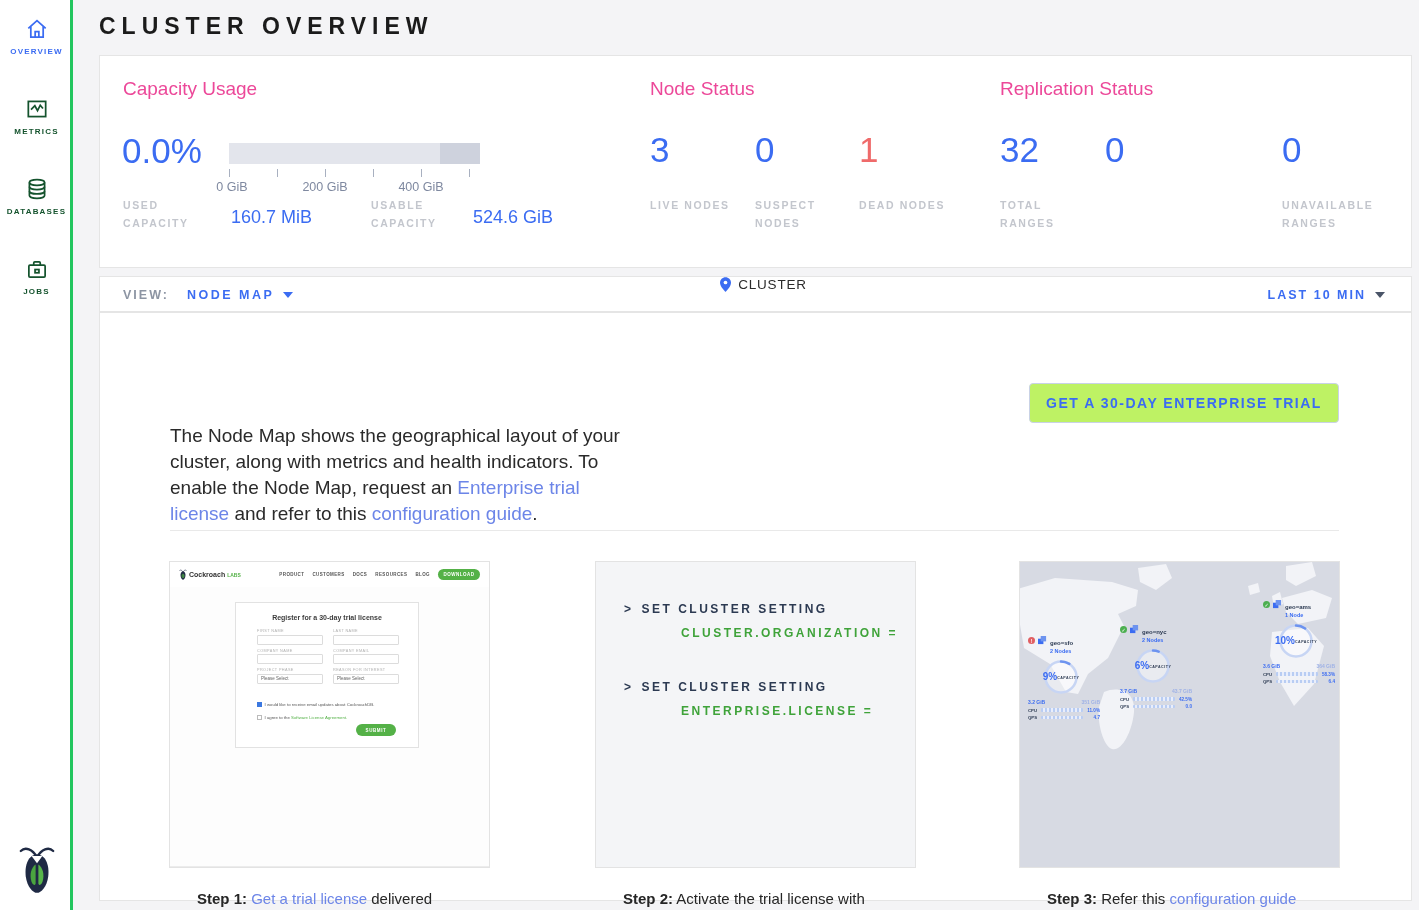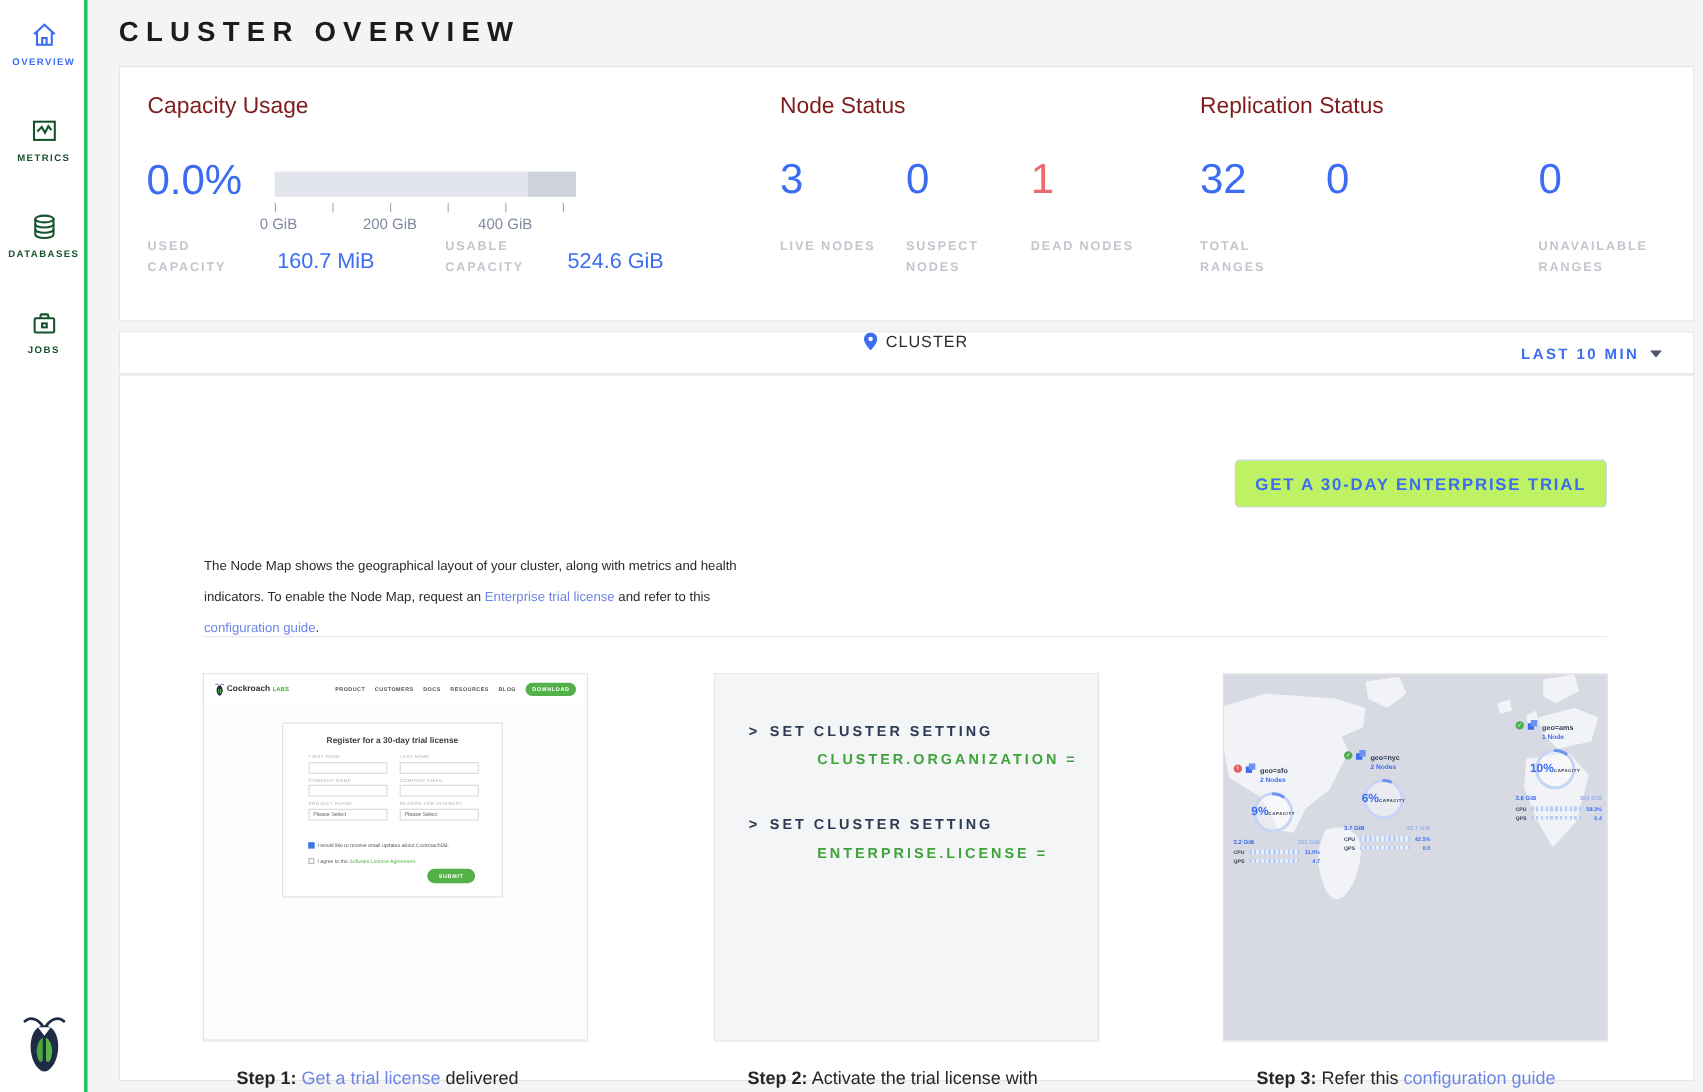--- a/index.html
+++ b/index.html
@@ -22,21 +22,21 @@
   .side-logo{ position:absolute; left:0; top:843px; width:73px; text-align:center;}
   
   .page-title{ position:absolute; left:99px; top:13px; font-size:23px; letter-spacing:6px;
     font-weight:600; color:#1b1b1b;}
   
   .panel{ position:absolute; background:#fff; border:1px solid var(--border); }
   .summary-panel{ left:99px; top:55px; width:1313px; height:213px; }
   .view-bar{ left:99px; top:276px; width:1313px; height:36px; }
   .main-panel{ left:99px; top:312px; width:1313px; height:589px; }
   
-  .sec-title{ position:absolute; font-size:19px; color:#7f1d1d; font-weight:400; }
+  .sec-title{ position:absolute; font-size:19px; color:#ec4899; font-weight:400; }
   .cap-pct{ position:absolute; left:22px; top:75px; font-size:35px; color:var(--blue); }
   .cap-bar{ position:absolute; left:129px; top:87px; width:251px; height:21px; display:flex;}
   .cap-bar .seg-light{ width:84%; background:#e3e5ec; }
   .cap-bar .seg-dark{ width:16%; background:#ced2dd; }
   .cap-tick{ position:absolute; top:113px; width:1px; height:8px; background:#a8b0c0;}
   .cap-ticklabel{ position:absolute; top:124px; transform:translateX(-50%);
     font-size:12.5px; color:#7f89a0; white-space:nowrap;}
   .cap-label{ position:absolute; font-size:10.5px; font-weight:600; letter-spacing:1.6px;
     color:var(--labelgray); line-height:18px;}
   .cap-value{ position:absolute; font-size:18px; color:var(--blue); }
@@ -52,22 +52,22 @@
   .caret{ width:0; height:0; border-left:5px solid transparent; border-right:5px solid transparent;
     border-top:6px solid currentColor; display:inline-block; margin-left:9px; }
   .vb-center{ position:absolute; left:16px; right:0; top:0; height:36px; display:flex;
     justify-content:center; gap:7px;}
   .vb-crumb{ font-size:13.5px; letter-spacing:0.8px; color:#2b2b2b; font-weight:500;}
   .vb-right{ position:absolute; right:26px; top:0; height:36px; display:flex; align-items:center; cursor:pointer;}
   .vb-time{ font-size:12.5px; letter-spacing:2px; font-weight:600; color:var(--blue);}
   .vb-right .caret{ color:#4a5568; }
   
   .nm-heading{ position:absolute; left:70px; top:64px; font-size:24px; font-weight:500; color:#161616;}
-  .nm-para{ position:absolute; left:70px; top:110px; width:470px; font-size:11px;
-    line-height:26px; color:#2a2a2a;margin-top:36px;}
+  .nm-para{ position:absolute; left:70px; top:110px; width:470px; font-size:19px;
+    line-height:26px; color:#2a2a2a;}
   .nm-para span{ white-space:pre-wrap; }
   .text-link{ color:var(--link); cursor:pointer; }
   .trial-btn{ position:absolute; left:929px; top:70px; width:310px; height:40px;
     background:#bef264; border:1px solid #c9d2e6; border-radius:4px; color:var(--blue);
     font-size:14px; letter-spacing:1.5px; font-weight:600; display:flex; align-items:center;
     justify-content:center; cursor:pointer; font-family:inherit;}
   .nm-divider{ position:absolute; left:70px; top:217px; width:1169px; height:1px; background:#e9e9e9;}
   
   .step-card{ position:absolute; top:248px; width:321px; height:307px;
     border:1px solid #e3e3e3; background:#fff;}
@@ -227,20 +227,27 @@
 
   <div class="sec-title" style="left:900px; top:22px">Replication Status</div>
   <div class="stat-num" style="left:900px">32</div>
   <div class="stat-label" style="left:900px; width:90px">TOTAL RANGES</div>
   <div class="stat-num" style="left:1005px">0</div>
   <div class="stat-num" style="left:1182px">0</div>
   <div class="stat-label" style="left:1182px; width:140px">UNAVAILABLE RANGES</div>
 </section>
 
 <section class="panel view-bar">
+  <div class="vb-left">
+    <span class="vb-viewlabel">VIEW:</span>
+    <span class="vb-dropdown">
+      <span class="vb-dropvalue">NODE MAP</span>
+      <span class="caret"></span>
+    </span>
+  </div>
   <div class="vb-center">
     <span style="display:flex">
       <svg width="11" height="15" viewBox="0 0 12 16">
           <path d="M6 0 C2.7 0 0 2.7 0 6 c0 4.4 6 10 6 10 s6 -5.6 6 -10 C12 2.7 9.3 0 6 0 Z" fill="#3b6cf2"></path>
           <circle cx="6" cy="5.8" r="2" fill="#fff"></circle>
         </svg>
     </span>
     <span class="vb-crumb">CLUSTER</span>
   </div>
   <div class="vb-right">

